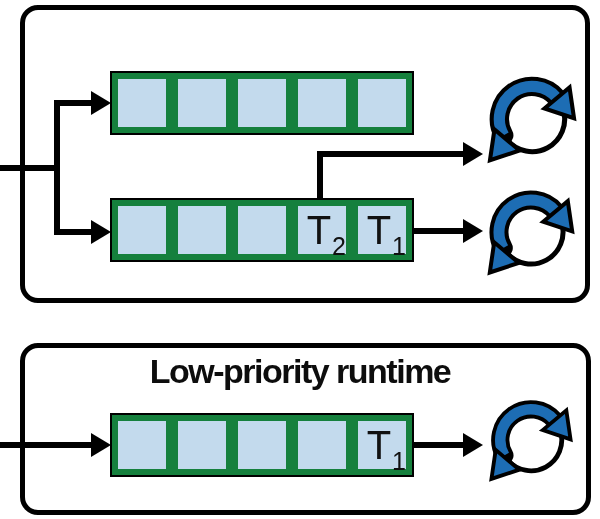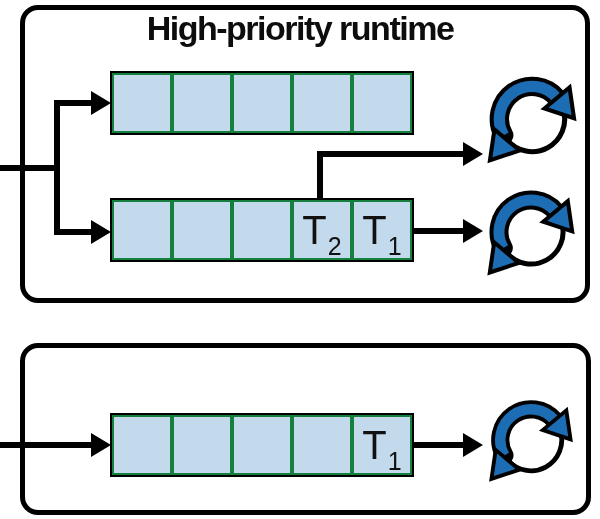--- a/index.html
+++ b/index.html
@@ -21,42 +21,42 @@
   .title-high{top:9px;}
   .title-low{top:352px;}
   .queue{
     position:absolute;display:flex;border:2px solid #000;box-sizing:content-box;
     background:#000;
   }
   .q-high-a{left:110px;top:71px;}
   .q-high-b{left:110px;top:198px;}
   .q-low{left:110px;top:413px;}
   .cell{
-    width:60px;height:60px;box-sizing:border-box;border:2px solid #15803d;
-    background:#c3daed;display:flex;align-items:center;justify-content:center;
+    width:60px;height:60px;box-sizing:border-box;border:6px solid #15803d;
+    background:#c3daed;display:flex;align-items:center;justify-content:flex-end;
   }
   .cl{color:#111;line-height:1;white-space:nowrap;}
   .cl .t{font-size:40px;}
   .cl .sub{font-size:25px;display:inline-block;transform:translateY(11px);margin-left:1px;}
   .overlay{position:absolute;left:0;top:0;width:600px;height:519px;pointer-events:none;}
   .watermark{
     position:absolute;top:483px;right:10px;font-size:18px;font-weight:bold;
     color:rgba(255,255,255,0.95);letter-spacing:1px;white-space:nowrap;
     text-shadow:1px 1px 1px rgba(90,90,90,.9),-1px -1px 1px rgba(90,90,90,.55),0 0 3px rgba(90,90,90,.65);
   }
 </style>
 </head>
 <body>
 
 <div class="stage">
 
   <div class="runtime-box box-high"></div>
-  <div class="runtime-title title-high">High-priority runtime</div>
 
   <div class="runtime-box box-low"></div>
+  <div class="runtime-title title-low">Low-priority runtime</div>
 
   <svg class="overlay" viewBox="0 0 600 519" xmlns="http://www.w3.org/2000/svg">
     <defs>
       <g id="sync-icon">
         <path d="M 22.3 66 A 32 32 0 0 1 74.5 29.4" fill="none" stroke="#000" stroke-width="19" stroke-linecap="round"></path>
         <path d="M 22.3 66 A 32 32 0 0 1 74.5 29.4" fill="none" stroke="#1d6db4" stroke-width="11" stroke-linecap="butt"></path>
         <path d="M 80.6 40.6 A 32 32 0 0 1 25.5 70.6" fill="none" stroke="#000" stroke-width="5" stroke-linecap="round"></path>
         <polygon points="62.2,39.7 86.8,19.1 91.2,49.3" fill="#1d6db4" stroke="#000" stroke-width="4" stroke-linejoin="miter"></polygon>
         <polygon points="37.8,80.9 13.2,60.3 8.8,90.5" fill="#1d6db4" stroke="#000" stroke-width="4" stroke-linejoin="miter"></polygon>
       </g>

